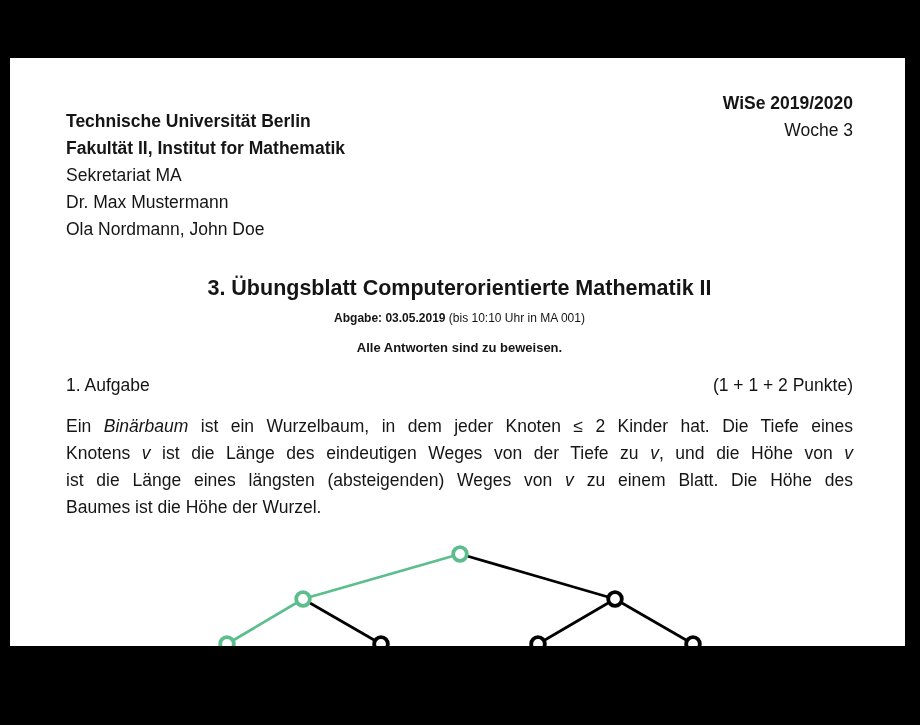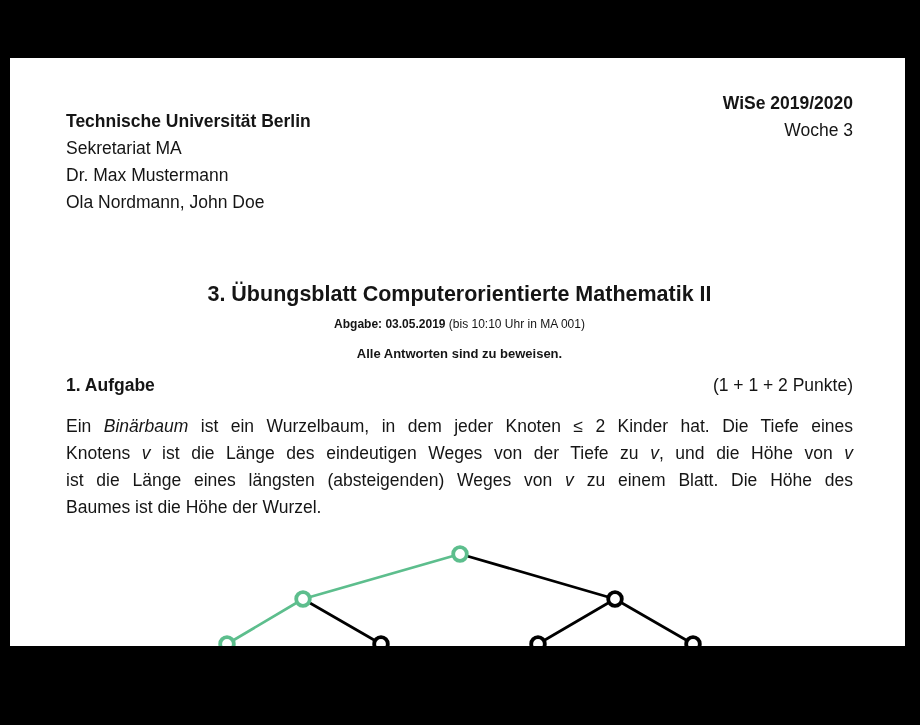--- a/index.html
+++ b/index.html
@@ -40,21 +40,21 @@
     line-height: 27px;
     font-size: 17.5px;
     text-align: right;
   }
   .bold { font-weight: bold; }
   
   .title-block {
     position: absolute;
     left: 56px;
     right: 52px;
-    top: 221px;
+    top: 215px;
     text-align: center;
   }
   .doc-title {
     font-size: 21.5px;
     font-weight: bold;
     line-height: 30px;
   }
   .deadline {
     font-size: 12px;
     line-height: 30px;
@@ -69,21 +69,21 @@
     position: absolute;
     left: 56px;
     right: 52px;
     top: 315px;
     display: flex;
     justify-content: space-between;
     align-items: baseline;
     font-size: 17.5px;
     line-height: 24px;
   }
-  .exercise-heading { font-weight: bold; text-align: center; }
+  .exercise-heading { font-weight: normal; text-align: center; }
   .exercise-points { font-weight: normal; text-align: right; }
   
   .paragraph {
     position: absolute;
     left: 56px;
     right: 52px;
     top: 355px;
     font-size: 17.5px;
     line-height: 27px;
   }
@@ -108,20 +108,21 @@
   svg { display: block; }
 </style>
 </head>
 <body>
 
 <div class="frame">
   <div class="sheet">
 
     <div class="header-left">
       <div class="bold">Technische Universität Berlin</div>
+      <div class="bold">Fakultät II, Institut for Mathematik</div>
       <div>Sekretariat MA</div>
       <div>Dr. Max Mustermann</div>
       <div>Ola Nordmann, John Doe</div>
     </div>
 
     <div class="header-right">
       <div class="bold">WiSe 2019/2020</div>
       <div>Woche 3</div>
     </div>
 

